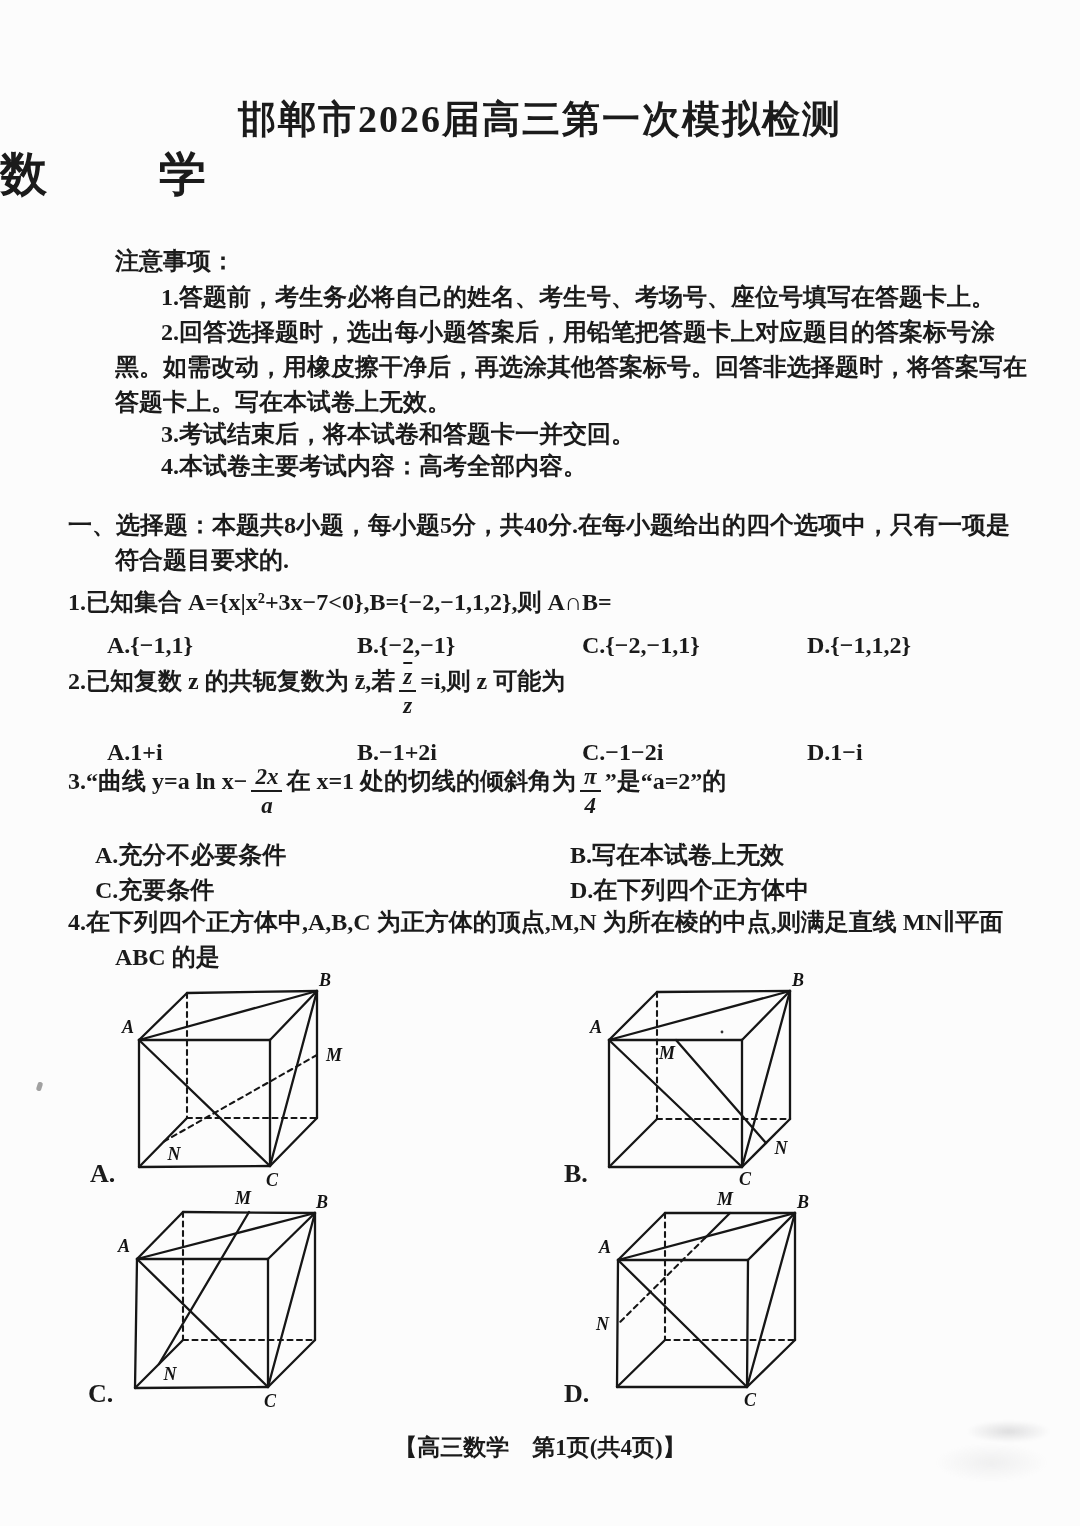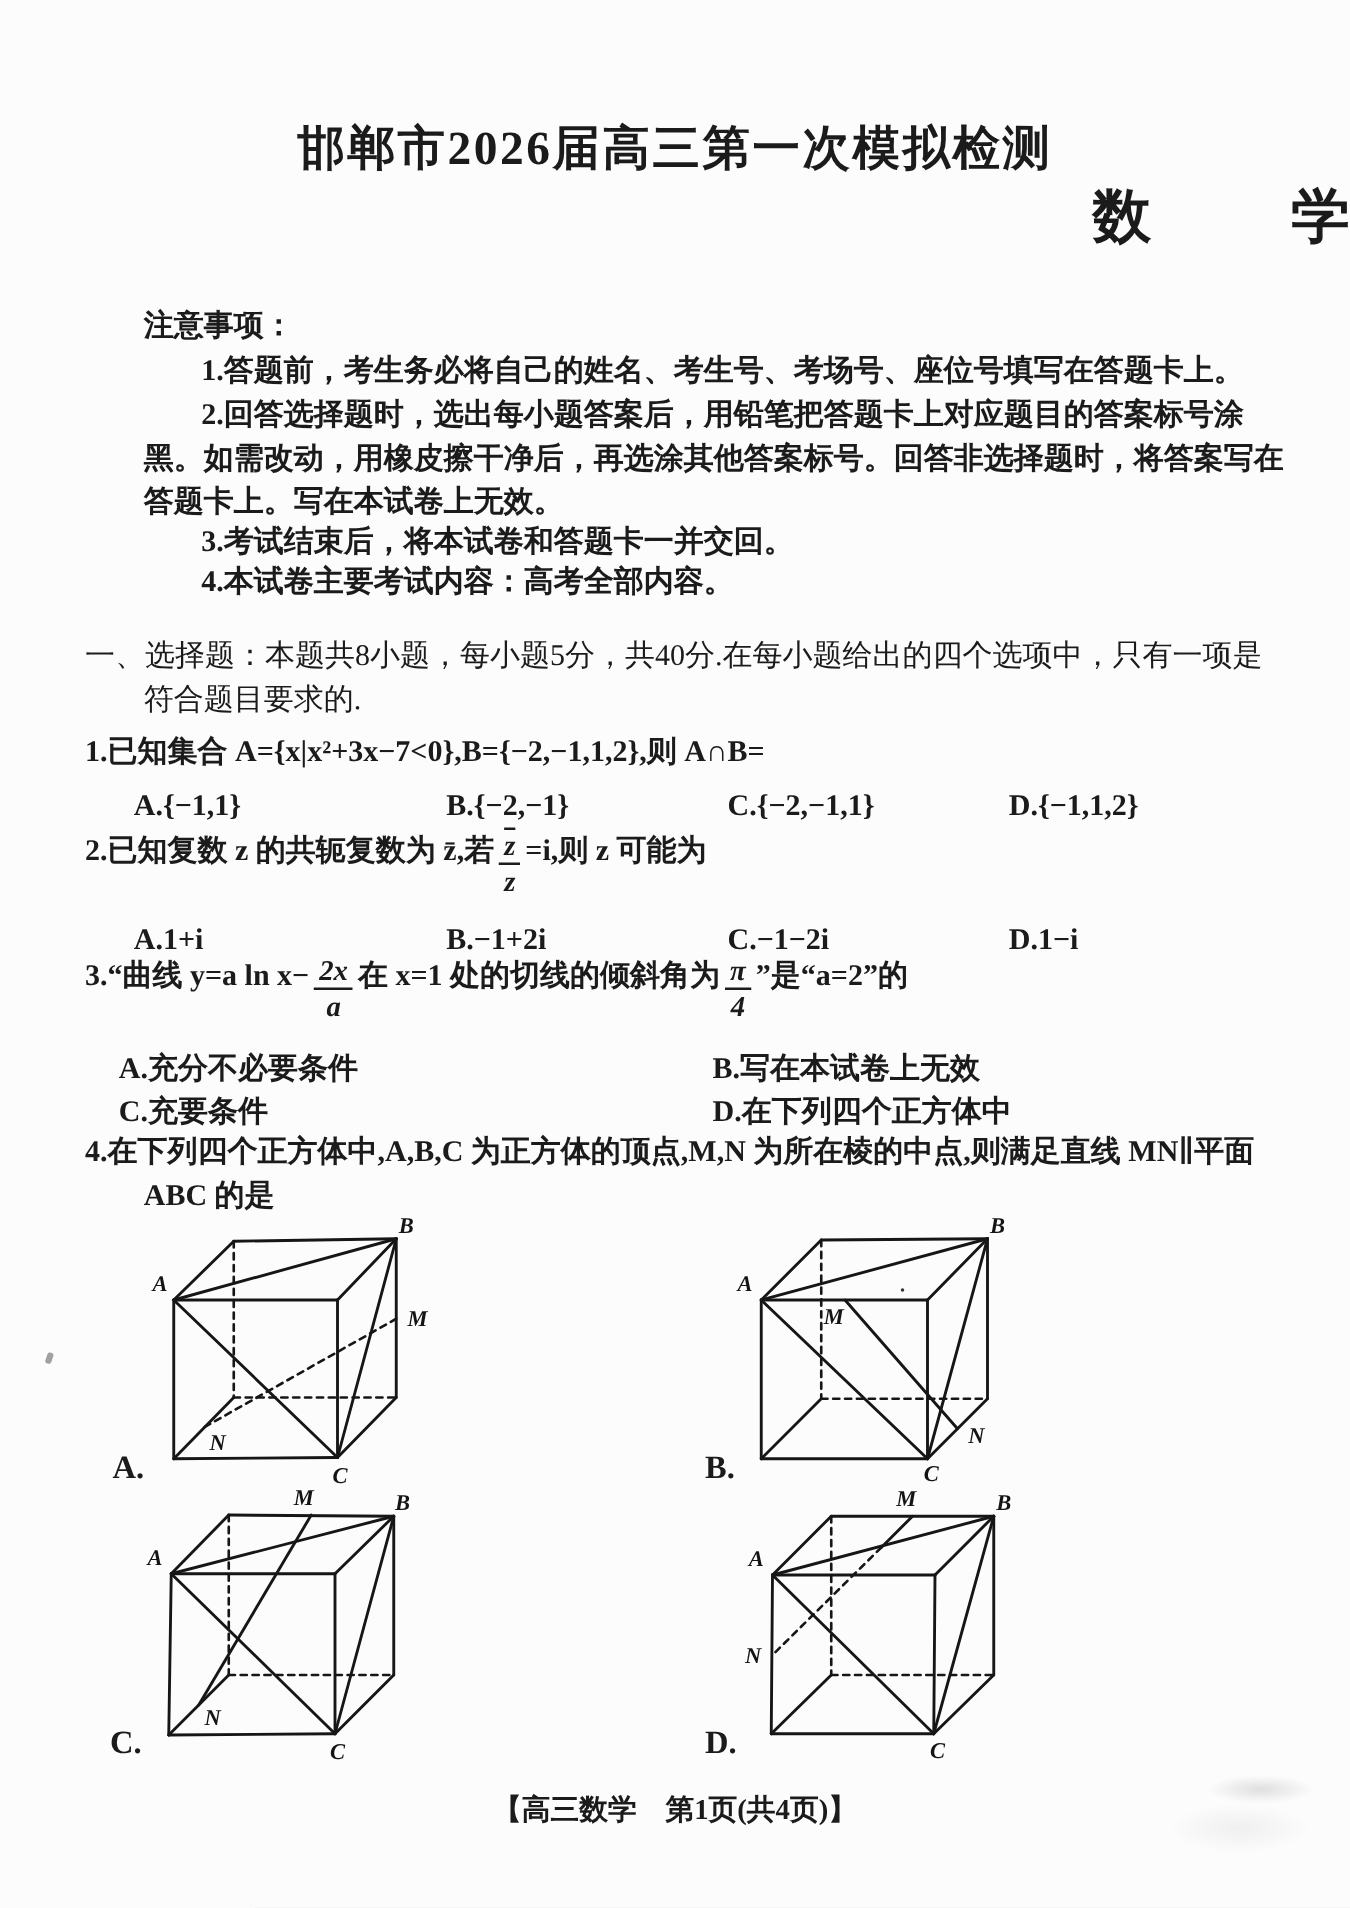--- a/index.html
+++ b/index.html
@@ -9,29 +9,29 @@
     background:#fcfcfc;color:#1b1b1b;overflow:hidden;
     font-family:"Liberation Serif","DejaVu Serif",serif;
     font-weight:600;font-size:24px;line-height:35px;
   }
   .abs{position:absolute;}
   .title{
     top:96px;left:0;width:1080px;text-align:center;
     font-size:38px;font-weight:800;letter-spacing:2px;line-height:46px;
   }
   .subject{
-    top:146px;left:0;width:1080px;text-align:right;
+    top:146px;left:0;width:1080px;text-align:left;
     font-size:47px;font-weight:800;line-height:56px;
   }
   .subject .gap{display:inline-block;width:112px;}
   .notice-head{top:244px;left:115px;font-weight:700;}
   .npara{left:0;width:1080px;padding-left:115px;padding-right:44px;
          box-sizing:border-box;text-indent:46px;}
   .hang{left:0;width:1080px;padding-left:115px;padding-right:60px;
-        box-sizing:border-box;text-indent:-47px;font-weight:400;}
+        box-sizing:border-box;text-indent:-47px;font-weight:700;}
   .qline{left:68px;width:960px;}
   .qhang{left:0;width:1080px;padding-left:115px;padding-right:28px;
          box-sizing:border-box;text-indent:-47px;}
   .mathline{left:68px;display:flex;align-items:flex-start;white-space:nowrap;}
   .frac{display:inline-flex;flex-direction:column;align-items:center;
         margin:0 4px;font-style:italic;line-height:26px;font-size:23px;}
   .frac .num{padding:0 4px 0 4px;border-bottom:2px solid #1b1b1b;}
   .frac .den{padding-top:1px;}
   .overbar{text-decoration:overline;}
   .opts4{left:91px;width:940px;display:grid;

